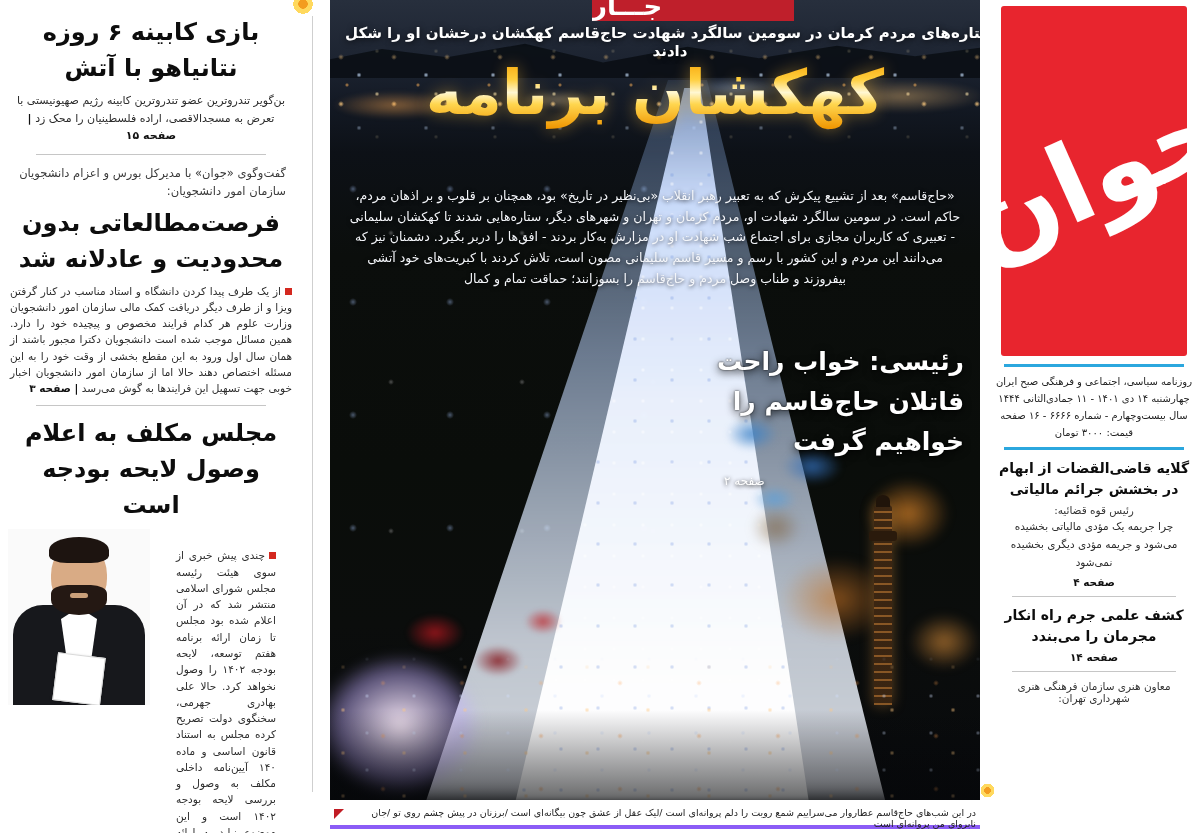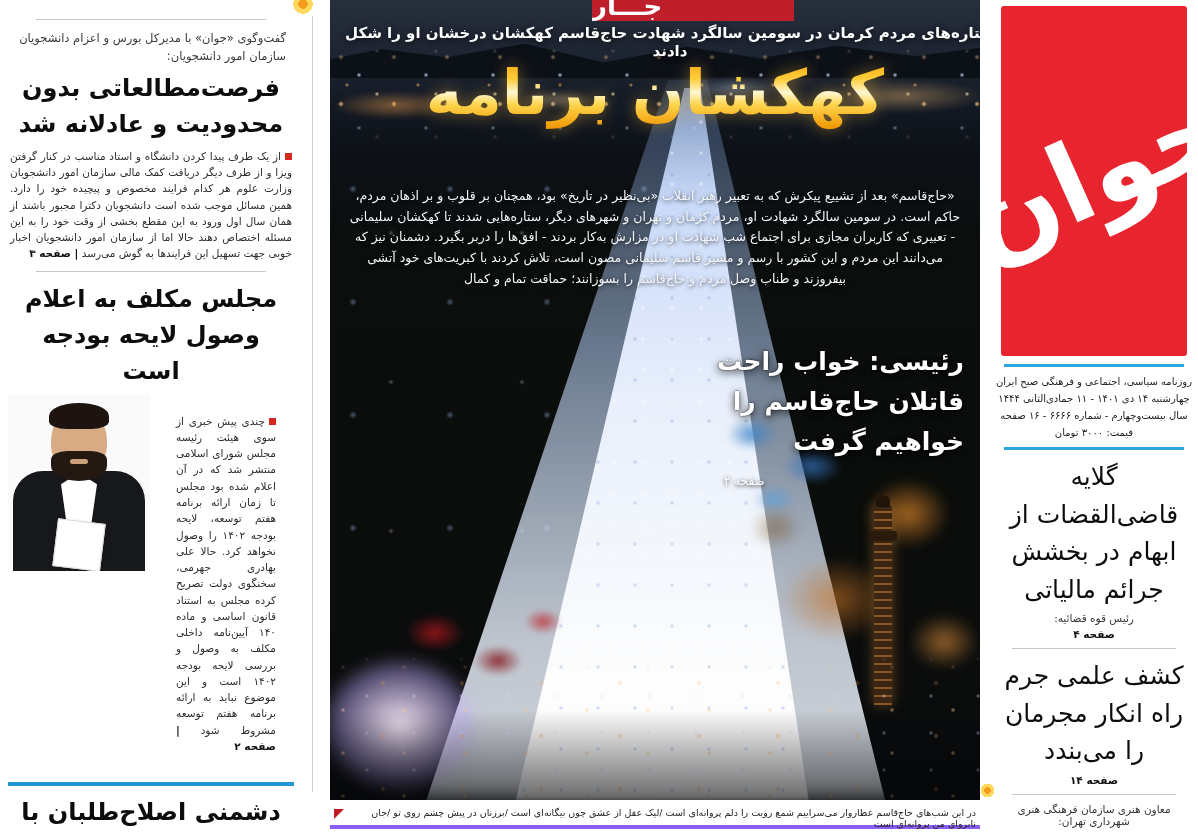--- a/index.html
+++ b/index.html
@@ -132,32 +132,36 @@
     background:radial-gradient(circle,#f39c1f 0 30%,#ffd95e 31% 62%,rgba(255,217,94,0) 63%);}
   .sun2{position:absolute;left:980px;top:783px;width:15px;height:15px;border-radius:50%;z-index:8;
     background:radial-gradient(circle,#f39c1f 0 32%,#ffd95e 33% 64%,rgba(255,217,94,0) 65%);}
   
   .right-col{position:absolute;left:990px;top:0;width:208px;height:833px;box-sizing:border-box;padding:0 4px;text-align:center;}
   .masthead{width:186px;height:350px;margin:6px auto 8px;background:#e8252e;border-radius:3px;
     position:relative;overflow:hidden;display:flex;align-items:center;justify-content:center;}
   .logo-word{color:#fff;font-size:108px;font-weight:bold;transform:rotate(-24deg) translate(4px,-6px);line-height:1;}
   .blueline{height:3px;background:#2ba7de;margin:5px 10px;}
   .pubinfo{margin:6px 0;font-size:10px;line-height:1.7;color:#222;}
-  .right-col h3{margin:8px 2px 4px;font-size:25px;line-height:1.5;font-weight:normal;color:#0d0d0d;}
+  .right-col h3{margin:8px 2px 4px;font-size:14px;line-height:1.5;font-weight:bold;color:#0d0d0d;}
   .r-kicker{margin:2px 4px;font-size:10.5px;color:#333;}
   .r-sub{margin:2px 4px;font-size:10.5px;line-height:1.7;color:#2d2d2d;}
   .r-page{margin:4px 4px 6px;font-size:10.5px;font-weight:bold;color:#111;}
   .right-col .hdiv{margin:8px 18px;}
 </style>
 </head>
 <body>
 
 <div class="page">
 
   <div class="left-col">
+    <div>
+      <h2>بازی کابینه ۶ روزه نتانیاهو با آتش</h2>
+      <p class="sub"><span>بن‌گویر تندروترین عضو تندروترین کابینه رژیم صهیونیستی با تعرض به مسجدالاقصی، اراده فلسطینیان را محک زد</span> <span class="pageref">| صفحه ۱۵</span></p>
+    </div>
     <div class="hdiv"></div>
     <div>
       <p class="kicker">گفت‌وگوی «جوان» با مدیرکل بورس و اعزام دانشجویان سازمان امور دانشجویان:</p>
       <h2>فرصت‌مطالعاتی بدون محدودیت و عادلانه شد</h2>
       <p class="body"><span class="bullet"></span><span>از یک طرف پیدا کردن دانشگاه و استاد مناسب در کنار گرفتن ویزا و از طرف دیگر دریافت کمک مالی سازمان امور دانشجویان وزارت علوم هر کدام فرایند مخصوص و پیچیده خود را دارد. همین مسائل موجب شده است دانشجویان دکترا مجبور باشند از همان سال اول ورود به این مقطع بخشی از وقت خود را به این مسئله اختصاص دهند حالا اما از سازمان امور دانشجویان اخبار خوبی جهت تسهیل این فرایندها به گوش می‌رسد</span> <span class="pageref">| صفحه ۳</span></p>
     </div>
     <div class="hdiv"></div>
     <div>
       <h2>مجلس مکلف به اعلام وصول لایحه بودجه است</h2>
       <div class="row">
@@ -226,20 +230,21 @@
     <div class="pubinfo">
       <div>روزنامه سیاسی، اجتماعی و فرهنگی صبح ایران</div>
       <div>چهارشنبه ۱۴ دی ۱۴۰۱ - ۱۱ جمادی‌الثانی ۱۴۴۴</div>
       <div>سال بیست‌وچهارم - شماره ۶۶۶۶ - ۱۶ صفحه</div>
       <div>قیمت: ۳۰۰۰ تومان</div>
     </div>
     <div class="blueline"></div>
     <div>
       <h3>گلایه قاضی‌القضات از ابهام در بخشش جرائم مالیاتی</h3>
       <p class="r-kicker">رئیس قوه قضائیه:</p>
+      <p class="r-sub">چرا جریمه یک مؤدی مالیاتی بخشیده می‌شود و جریمه مؤدی دیگری بخشیده نمی‌شود</p>
       <p class="r-page">صفحه ۴</p>
     </div>
     <div class="hdiv"></div>
     <div>
       <h3>کشف علمی جرم راه انکار مجرمان را می‌بندد</h3>
       <p class="r-page">صفحه ۱۴</p>
     </div>
     <div class="hdiv"></div>
     <div>
       <p class="r-kicker">معاون هنری سازمان فرهنگی هنری شهرداری تهران:</p>

